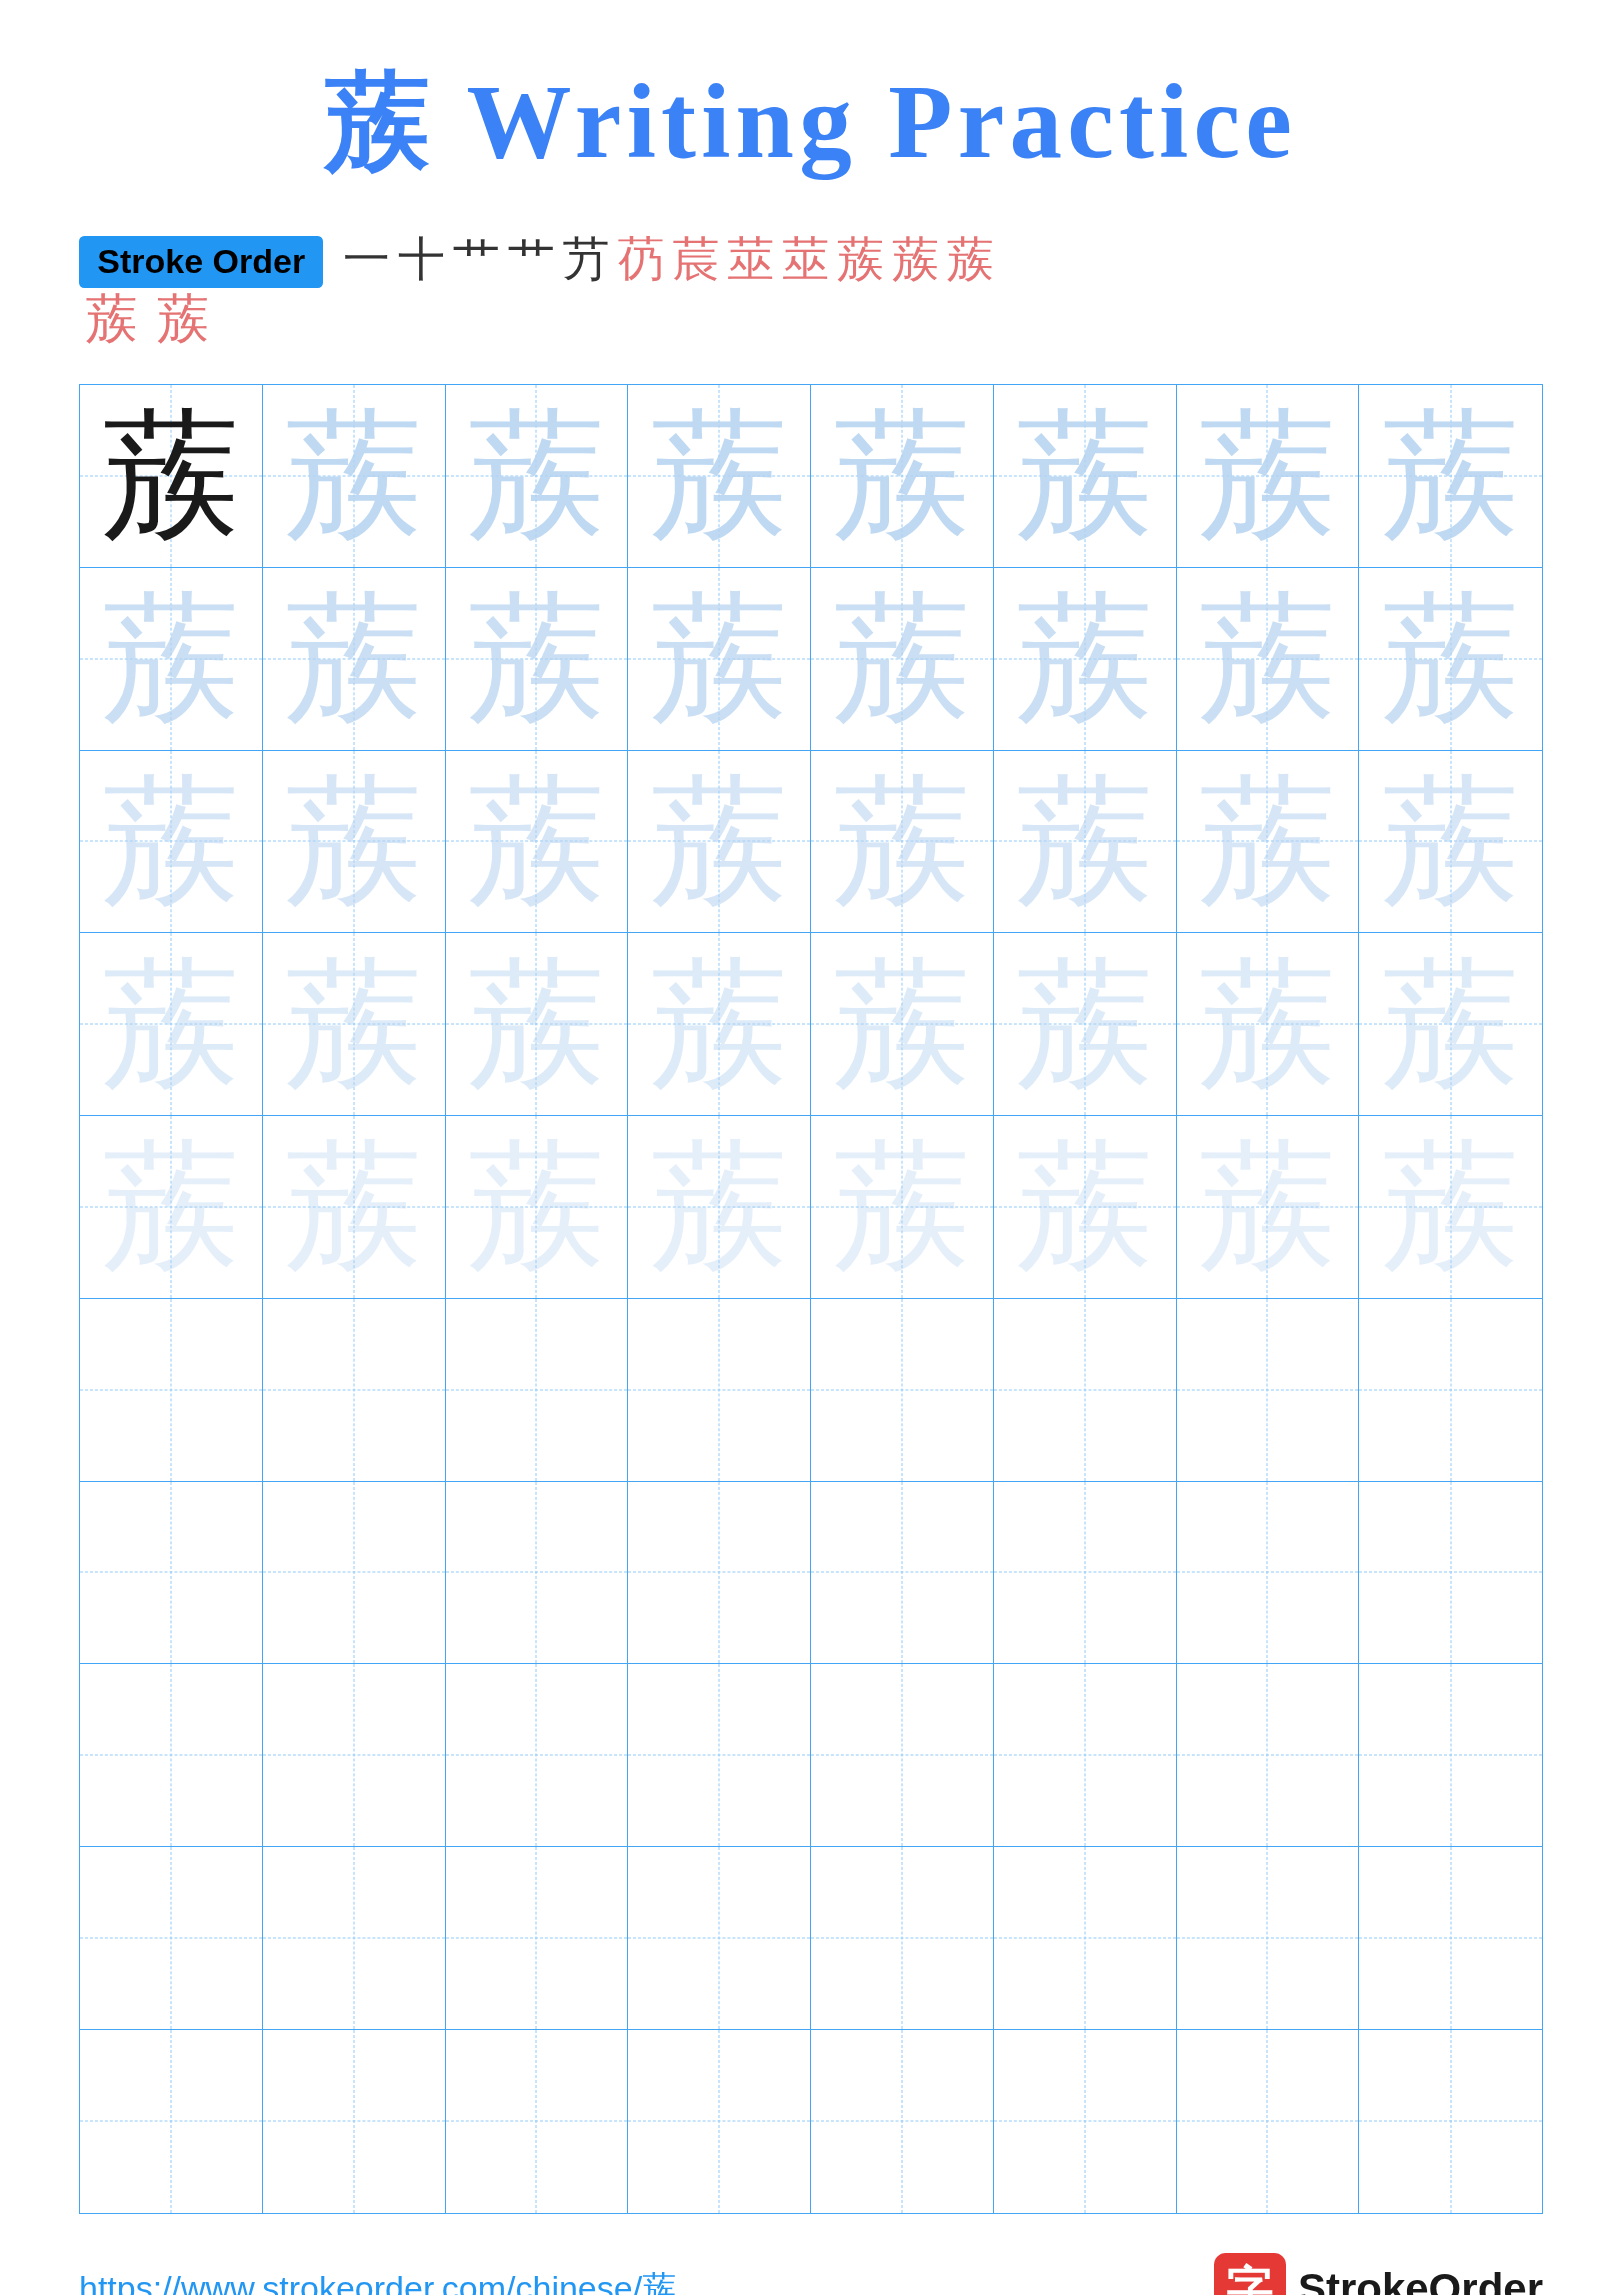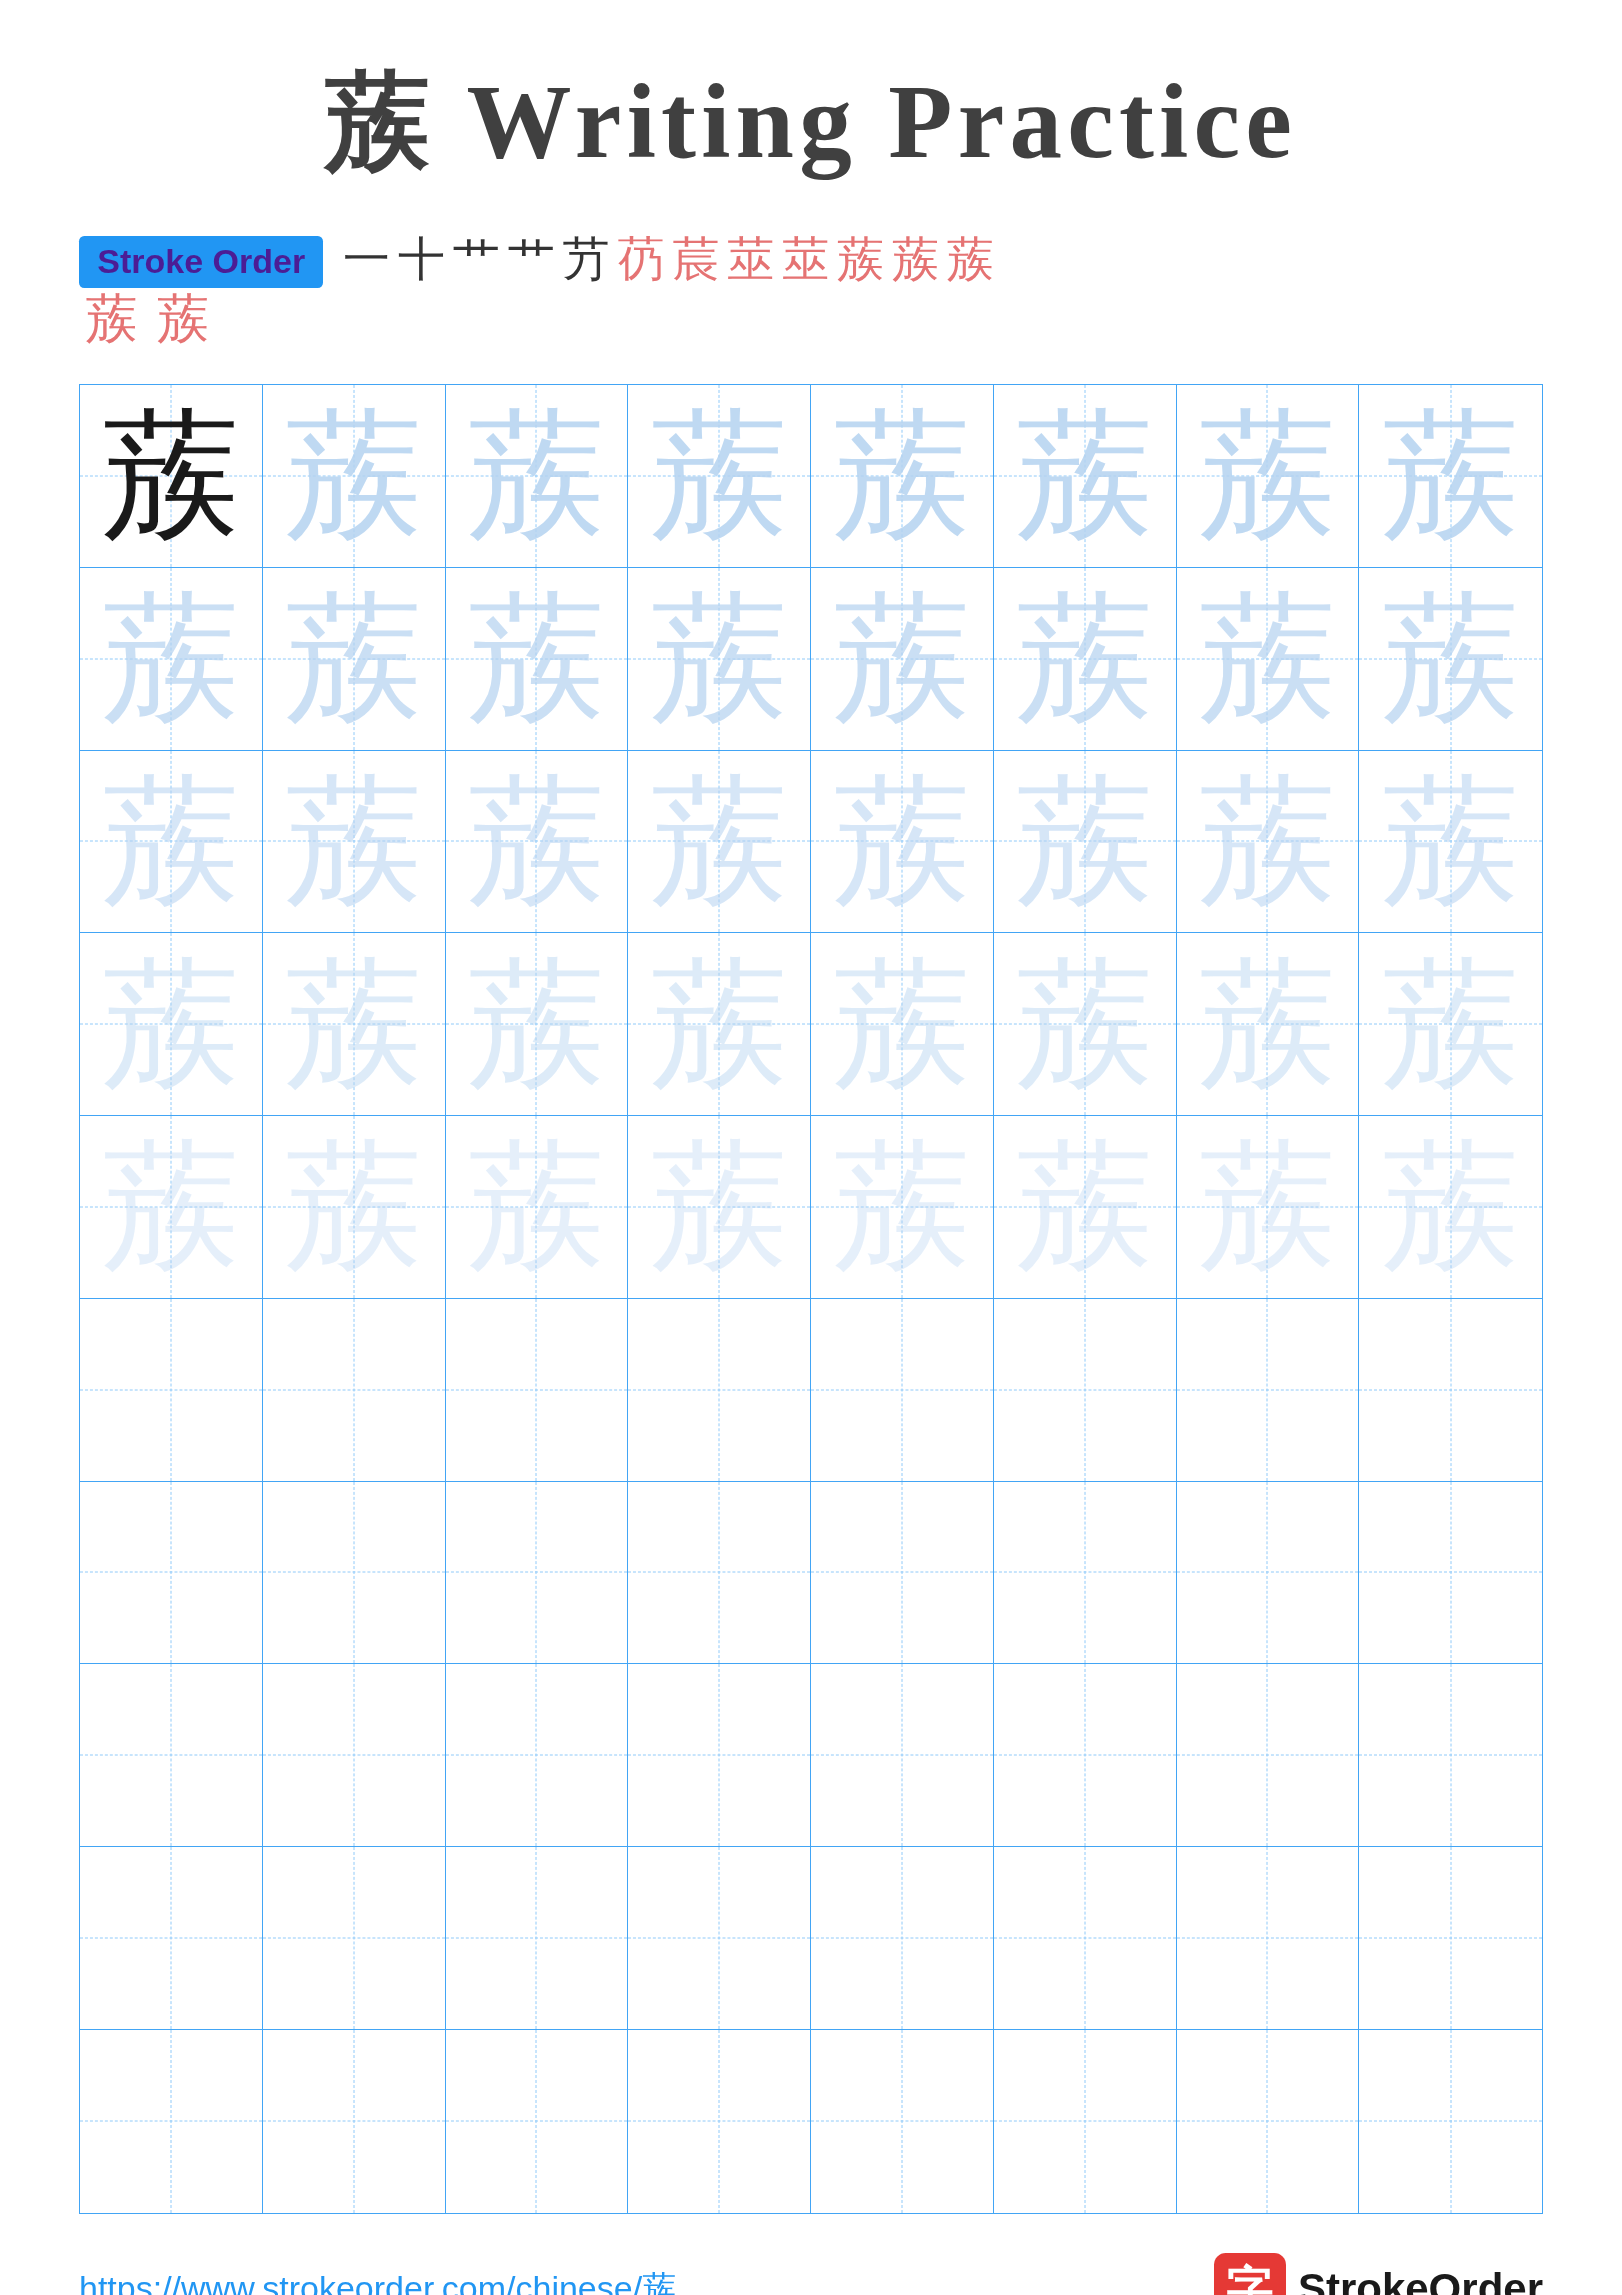--- a/index.html
+++ b/index.html
@@ -17,29 +17,29 @@
       background: #fff;
       padding: 52px 79px;
       display: flex;
       flex-direction: column;
       align-items: center;
     }
 
     .title {
       font-size: 105px;
       font-weight: bold;
-      color: #404040;
+      color: #3b82f6;
       margin-bottom: 39px;
       text-align: center;
       letter-spacing: 5.2px;
     }
 
     .stroke-order-label {
       background: #2196F3;
-      color: #4c1d95;
+      color: #000000;
       font-size: 34px;
       padding: 6.5px 18.3px;
       border-radius: 5.2px;
       font-family: sans-serif;
       font-weight: bold;
       white-space: nowrap;
       margin-right: 19.6px;
       margin-top: 3.9px;
     }
 

